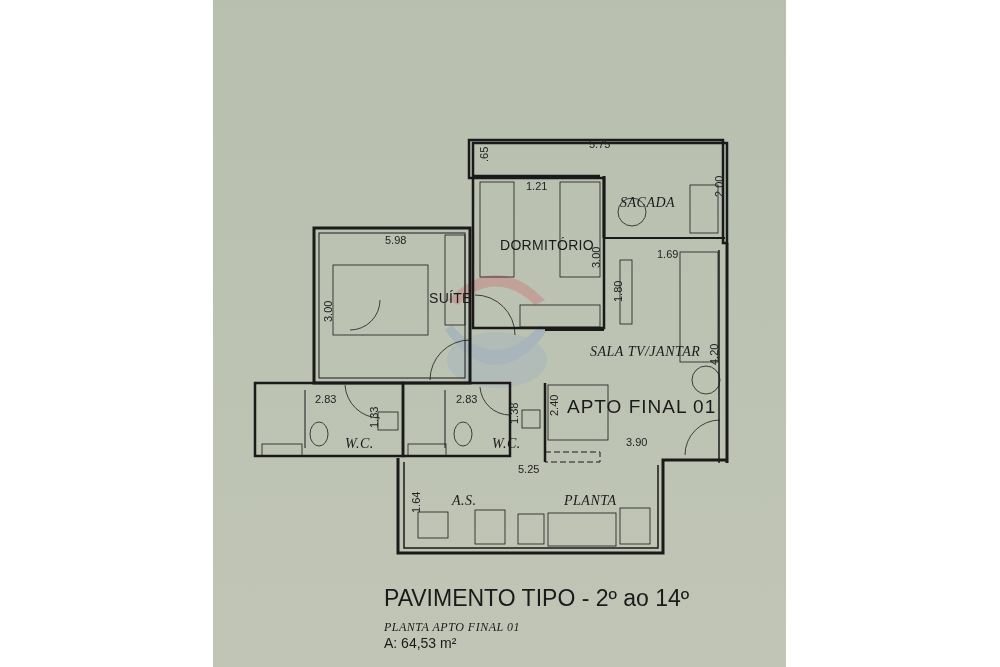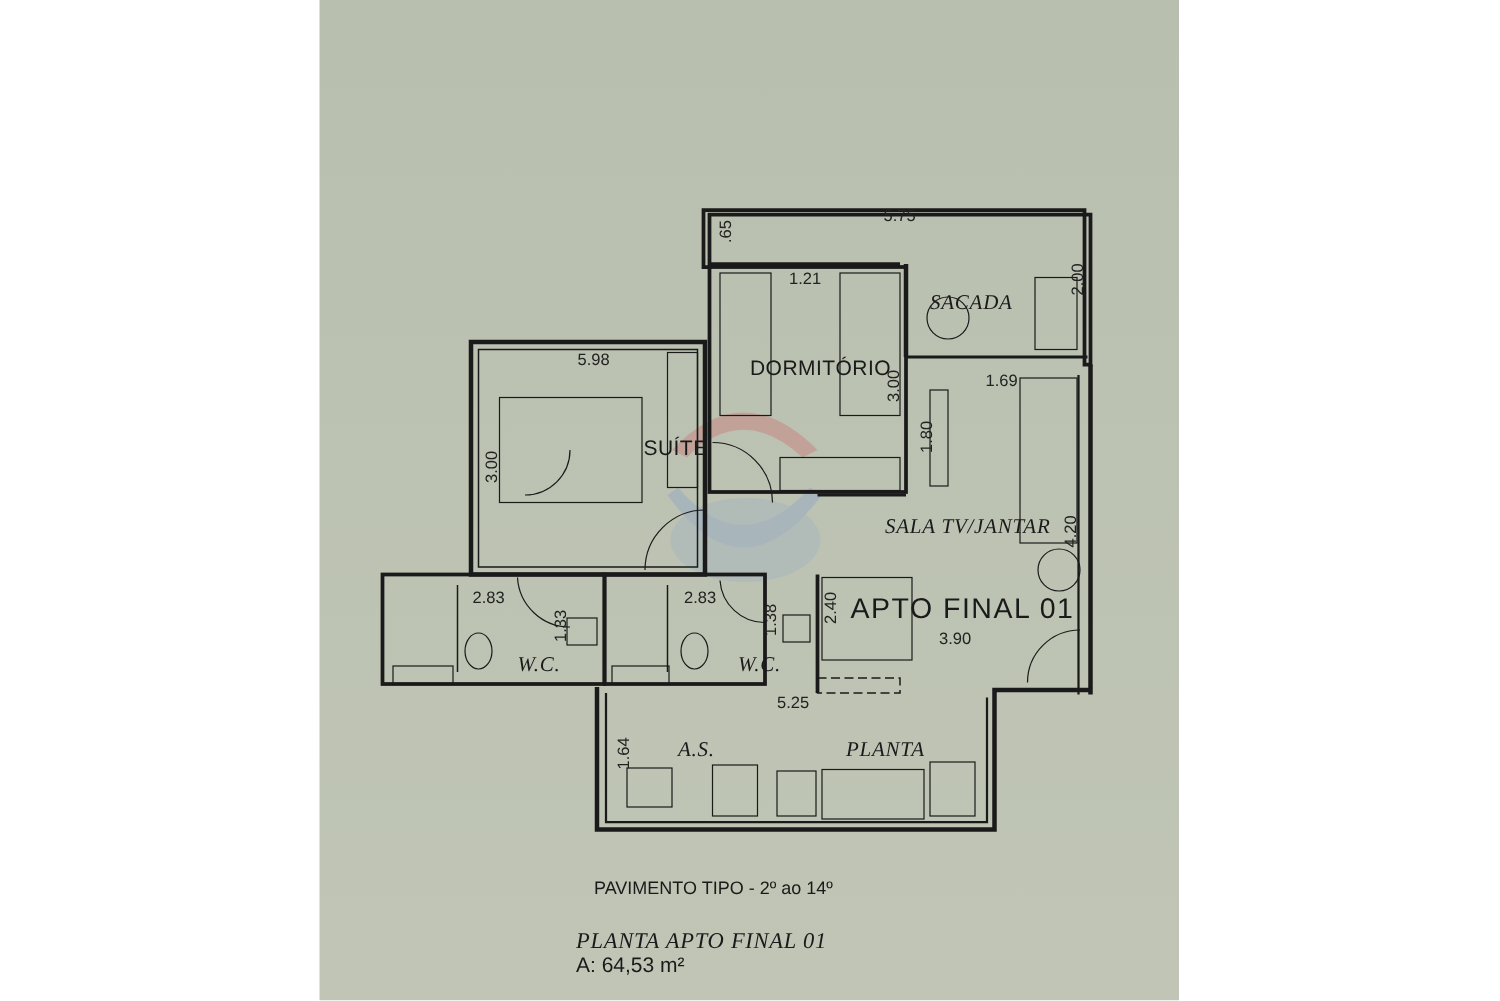--- a/index.html
+++ b/index.html
@@ -6,22 +6,22 @@
   body { width: 1000px; height: 667px; background: #ffffff; position: relative; overflow: hidden; font-family: "Liberation Sans", sans-serif; }
   .paper { position: absolute; left: 213px; top: 0; width: 573px; height: 667px;
     background: linear-gradient(180deg, #b9bfaf 0%, #bcc2b2 40%, #c0c5b6 100%); }
   .plan { position: absolute; left: 0; top: 0; }
   .lbl { position: absolute; color: #1a1a1a; white-space: nowrap; }
   .room-name { font-family: "Liberation Sans", sans-serif; font-size: 15px; letter-spacing: 0.3px; }
   .script { font-family: "Liberation Serif", serif; font-style: italic; font-size: 14px; letter-spacing: 0.5px; }
   .dim { font-family: "Liberation Sans", sans-serif; font-size: 11px; color: #222; }
   .dim.v { transform: rotate(-90deg); transform-origin: left top; }
   .big { font-size: 19px; letter-spacing: 1px; }
-  .title1 { font-size: 12px; margin-left: 12px; }
-  .title2 { font-family: "Liberation Serif", serif; font-style: italic; font-size: 15px; letter-spacing: 0.5px; }
+  .title1 { font-size: 23px; }
+  .title2 { font-family: "Liberation Serif", serif; font-style: italic; font-size: 12px; letter-spacing: 0.5px; }
   .title3 { font-size: 14px; }
 </style>
 </head>
 <body>
 
 <div class="paper"></div>
 
 <svg class="plan" width="1000" height="667" viewBox="0 0 1000 667">
 
   <g opacity="0.45">
@@ -112,21 +112,21 @@
 <div class="lbl dim v" style="left:478px;top:162px;">.65</div>
 <div class="lbl dim v" style="left:713px;top:197px;">2.00</div>
 <div class="lbl dim" style="left:526px;top:180px;">1.21</div>
 <div class="lbl dim v" style="left:590px;top:268px;">3.00</div>
 <div class="lbl dim" style="left:385px;top:234px;">5.98</div>
 <div class="lbl dim v" style="left:322px;top:322px;">3.00</div>
 <div class="lbl dim" style="left:657px;top:248px;">1.69</div>
 <div class="lbl dim v" style="left:612px;top:302px;">1.80</div>
 <div class="lbl dim v" style="left:708px;top:365px;">4.20</div>
 <div class="lbl dim v" style="left:548px;top:416px;">2.40</div>
-<div class="lbl dim" style="left:626px;top:420px;">3.90</div>
+<div class="lbl dim" style="left:626px;top:436px;">3.90</div>
 <div class="lbl dim" style="left:315px;top:393px;">2.83</div>
 <div class="lbl dim v" style="left:368px;top:428px;">1.33</div>
 <div class="lbl dim" style="left:456px;top:393px;">2.83</div>
 <div class="lbl dim v" style="left:508px;top:424px;">1.38</div>
 <div class="lbl dim" style="left:518px;top:463px;">5.25</div>
 <div class="lbl dim v" style="left:410px;top:513px;">1.64</div>
 
 <div class="lbl title1" style="left:384px;top:585px;">PAVIMENTO TIPO - 2º ao 14º</div>
 <div class="lbl title2" style="left:384px;top:620px;">PLANTA  APTO FINAL 01</div>
 <div class="lbl title3" style="left:384px;top:635px;">A: 64,53 m²</div>

